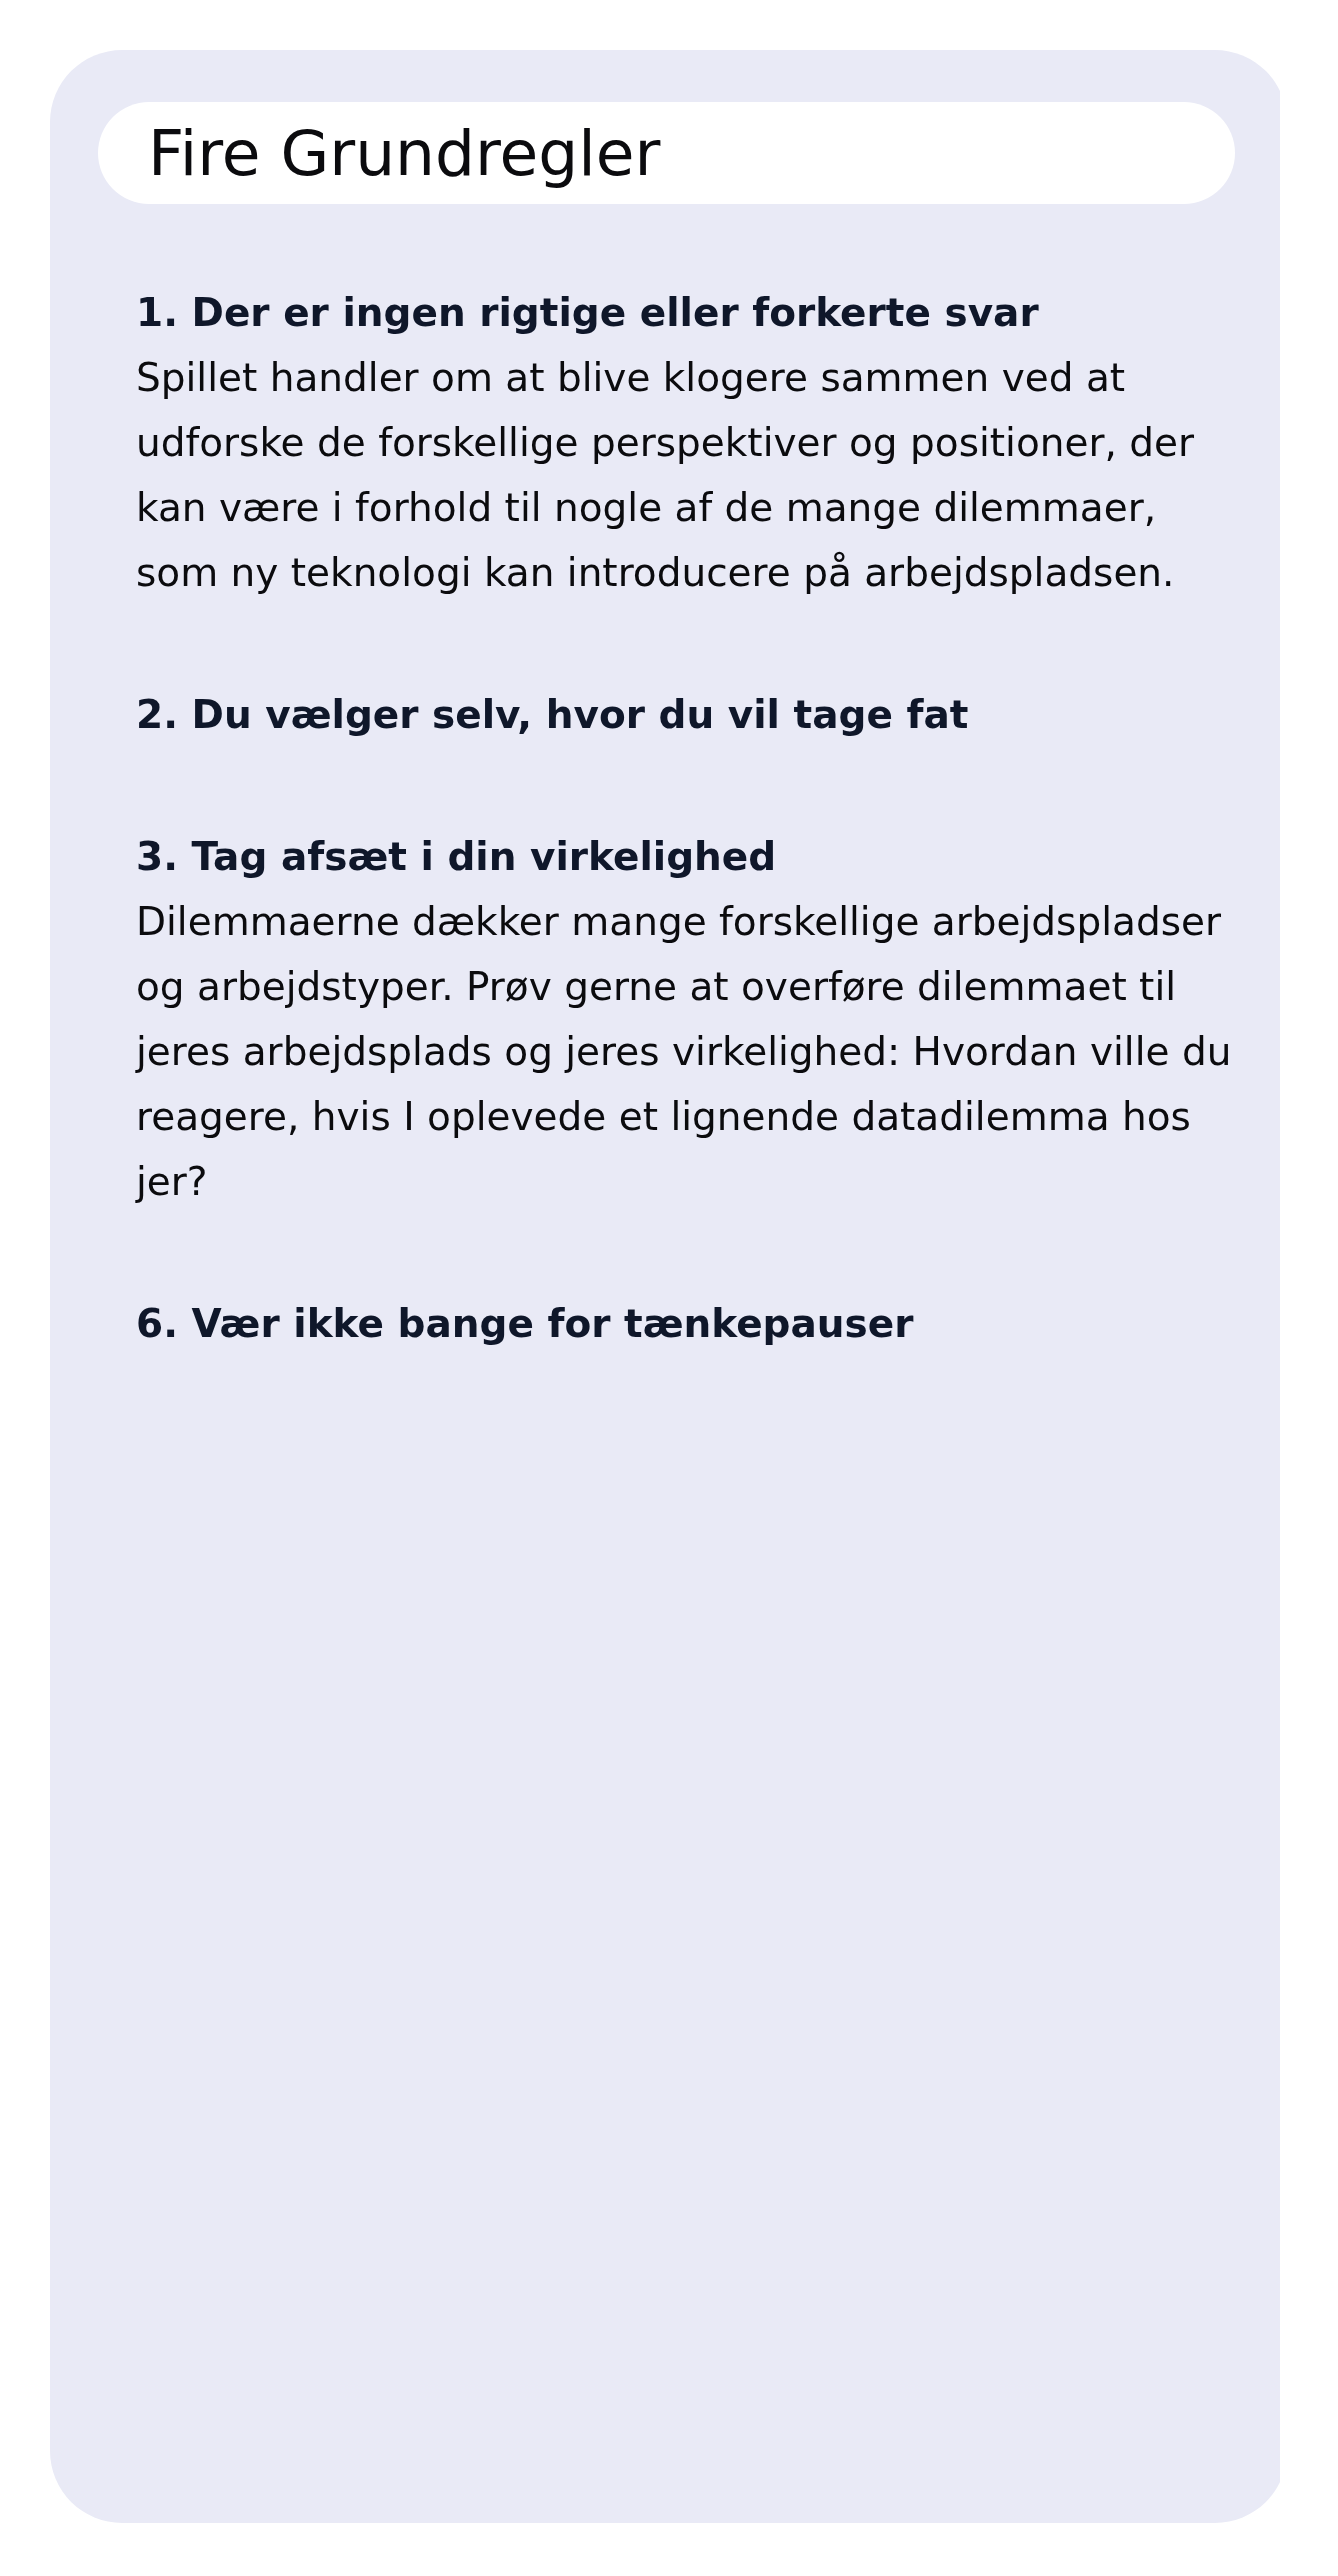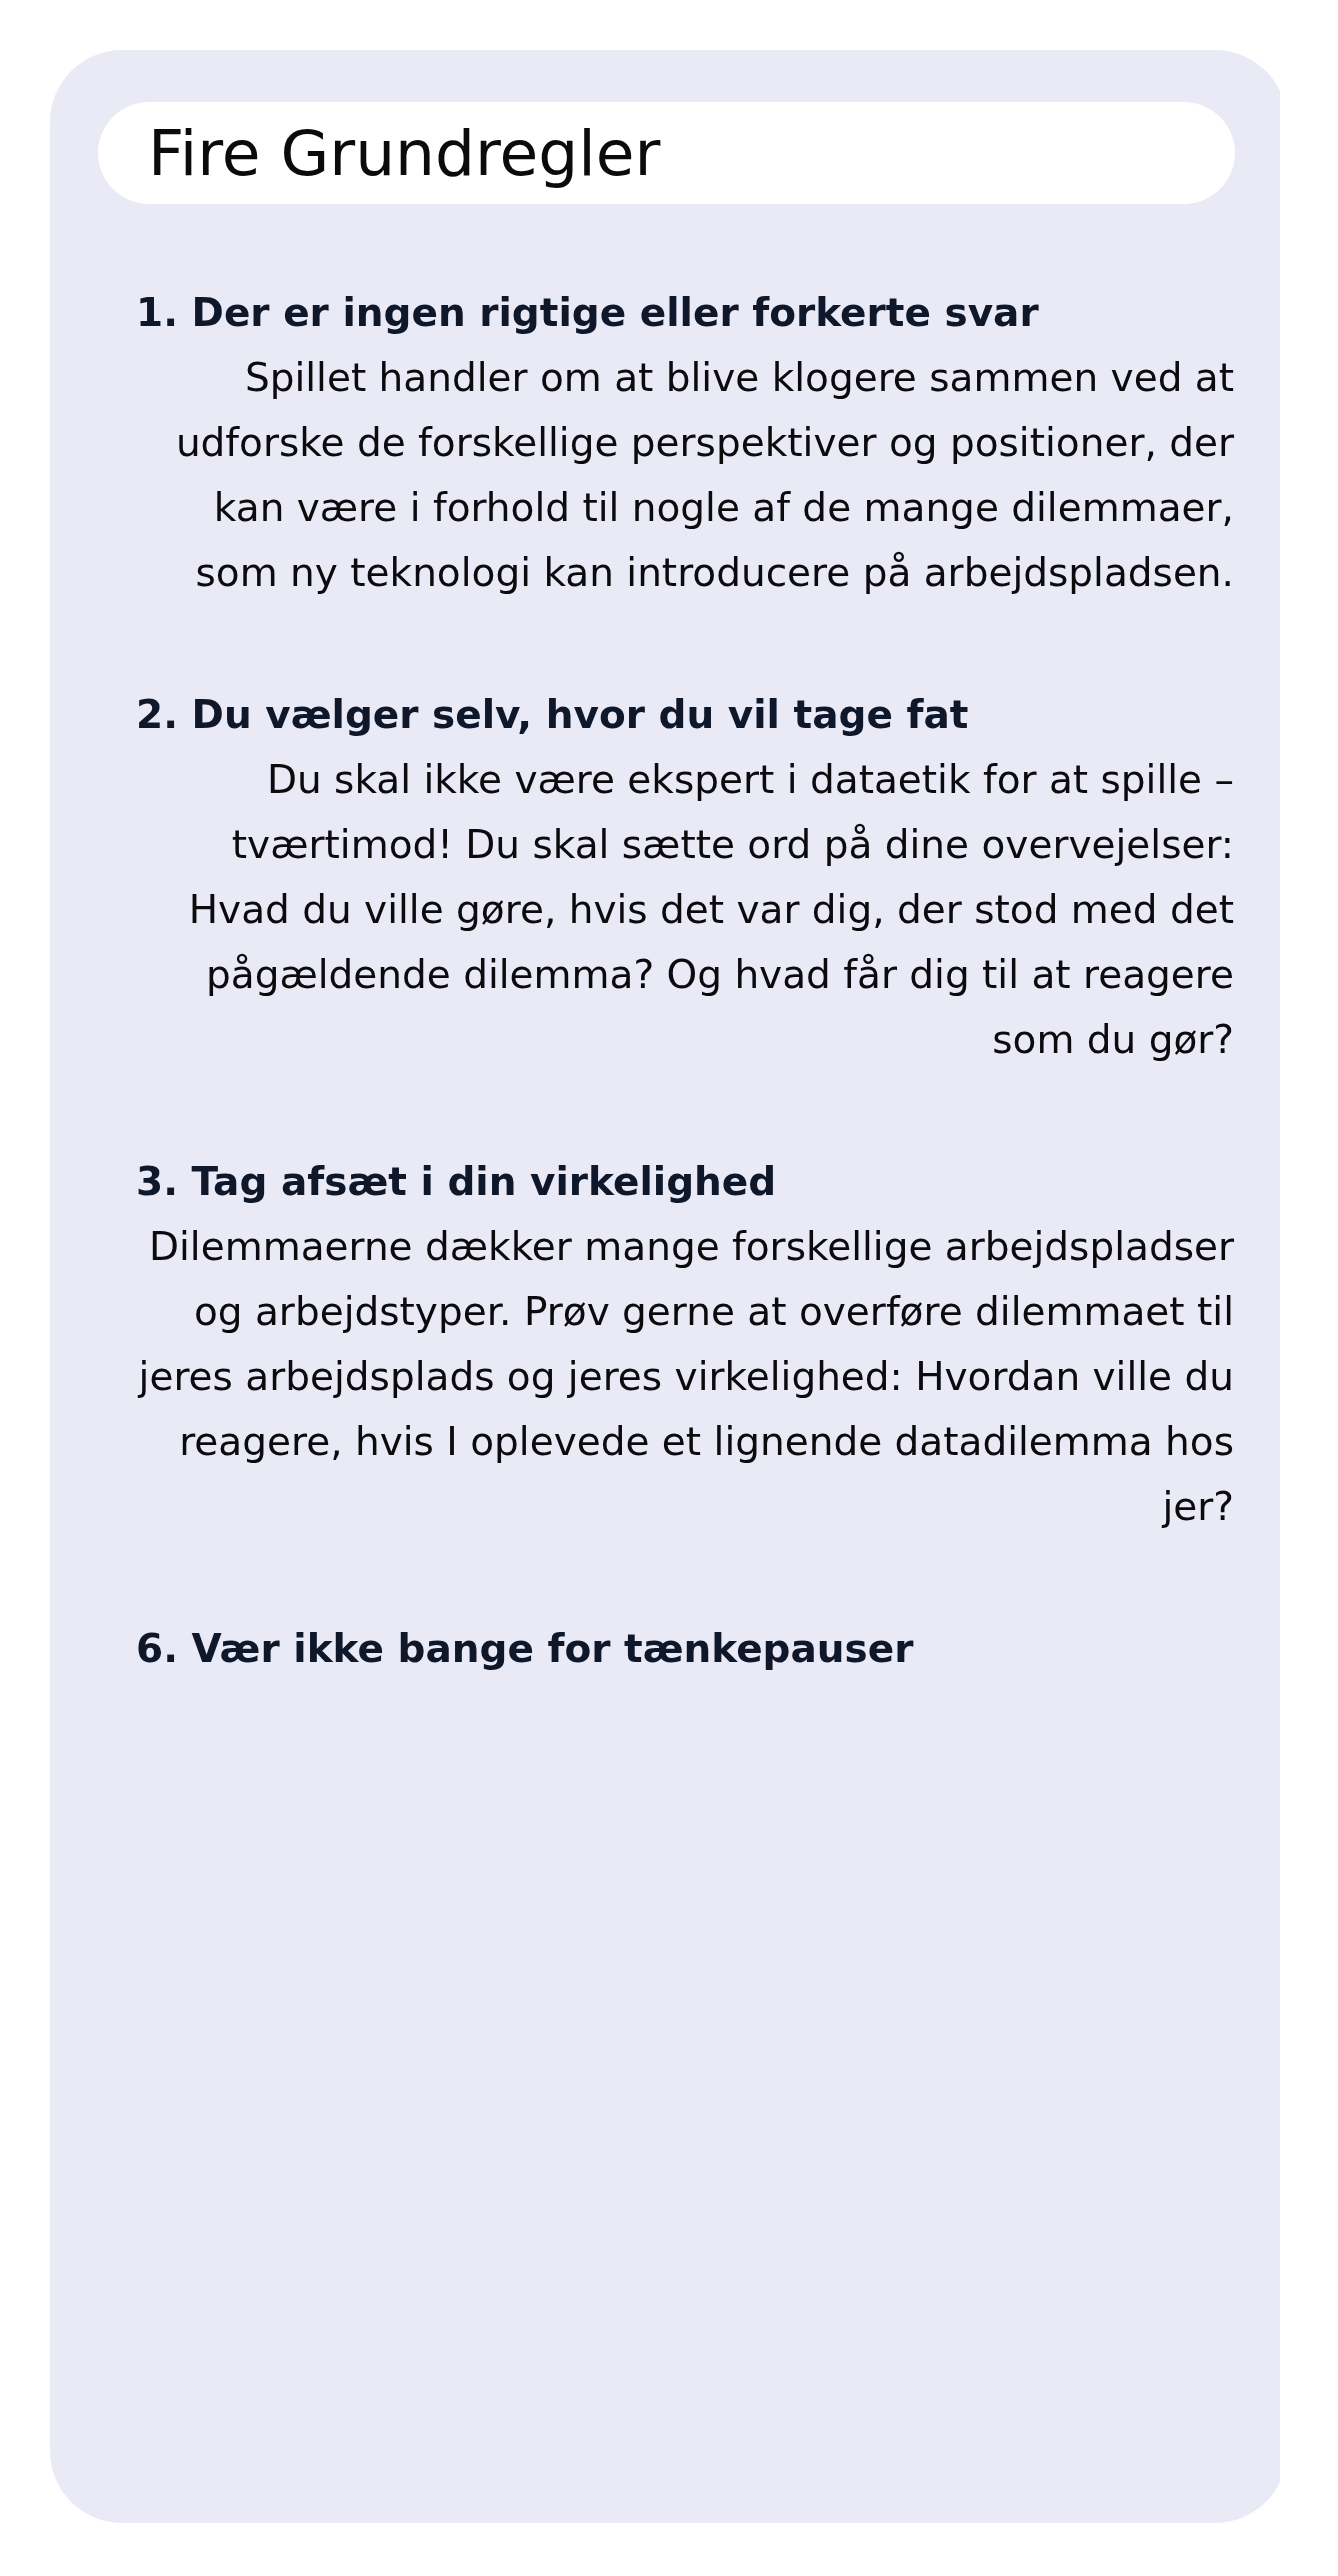--- a/index.html
+++ b/index.html
@@ -64,21 +64,20 @@
     line-height: 65px;
     font-weight: 700;
     color: #0f172a;
   }
   .section-body {
     margin: 0;
     font-size: 39px;
     line-height: 65px;
     font-weight: 400;
     color: #0b0b0e;
-    text-align: right;
   }
 </style>
 </head>
 <body>
 
 <div class="page">
   <div class="card">
 
     <div class="title-pill">
       <span class="title">Fire Grundregler</span>
@@ -86,21 +85,20 @@
 
     <div class="content">
 
       <div class="section">
         <h3 class="section-heading">1. Der er ingen rigtige eller forkerte svar</h3>
         <p class="section-body">Spillet handler om at blive klogere sammen ved at udforske de forskellige perspektiver og positioner, der kan være i forhold til nogle af de mange dilemmaer, som ny teknologi kan introducere på arbejdspladsen.</p>
       </div>
 
       <div class="section">
         <h3 class="section-heading">2. Du vælger selv, hvor du vil tage fat</h3>
-        <p class="section-body">Du skal ikke være ekspert i dataetik for at spille – tværtimod! Du skal sætte ord på dine overvejelser: Hvad du ville gøre, hvis det var dig, der stod med det pågældende dilemma? Og hvad får dig til at reagere som du gør?</p>
       </div>
 
       <div class="section">
         <h3 class="section-heading">3. Tag afsæt i din virkelighed</h3>
         <p class="section-body">Dilemmaerne dækker mange forskellige arbejdspladser og arbejdstyper. Prøv gerne at overføre dilemmaet til jeres arbejdsplads og jeres virkelighed: Hvordan ville du reagere, hvis I oplevede et lignende datadilemma hos jer?</p>
       </div>
 
       <div class="section">
         <h3 class="section-heading">6. Vær ikke bange for tænkepauser</h3>
       </div>

